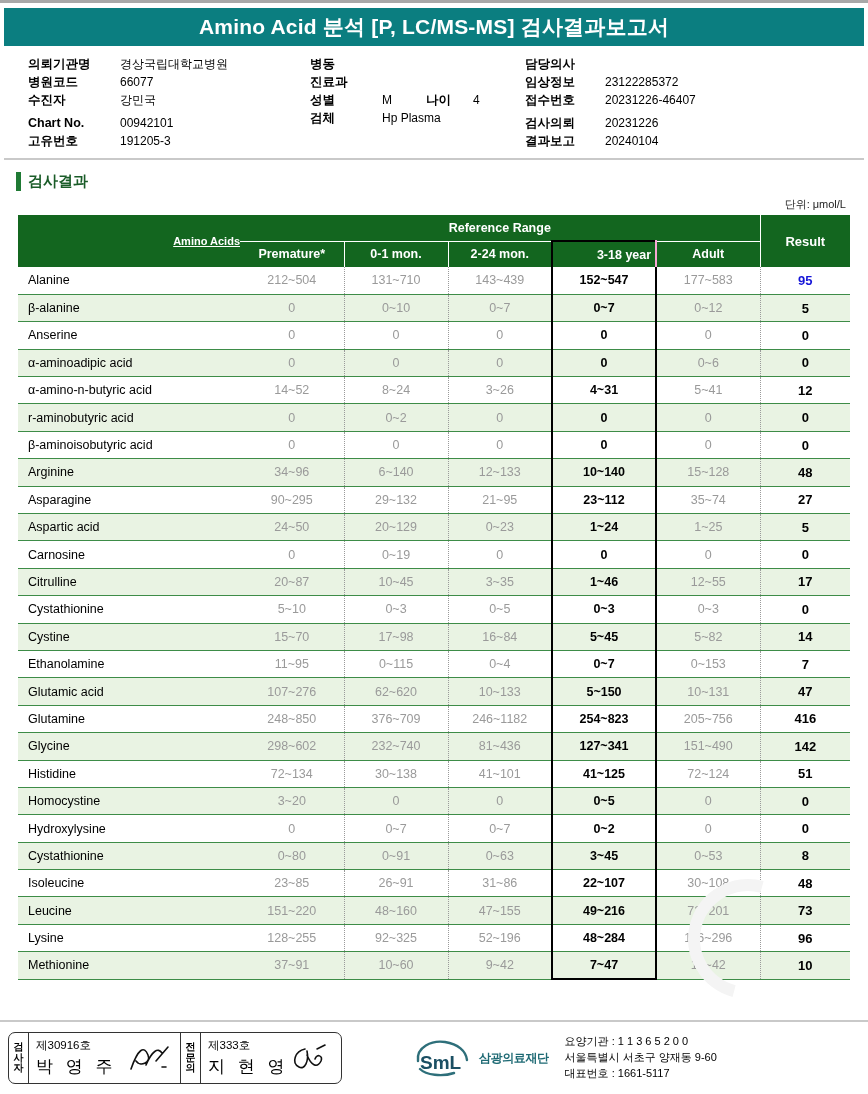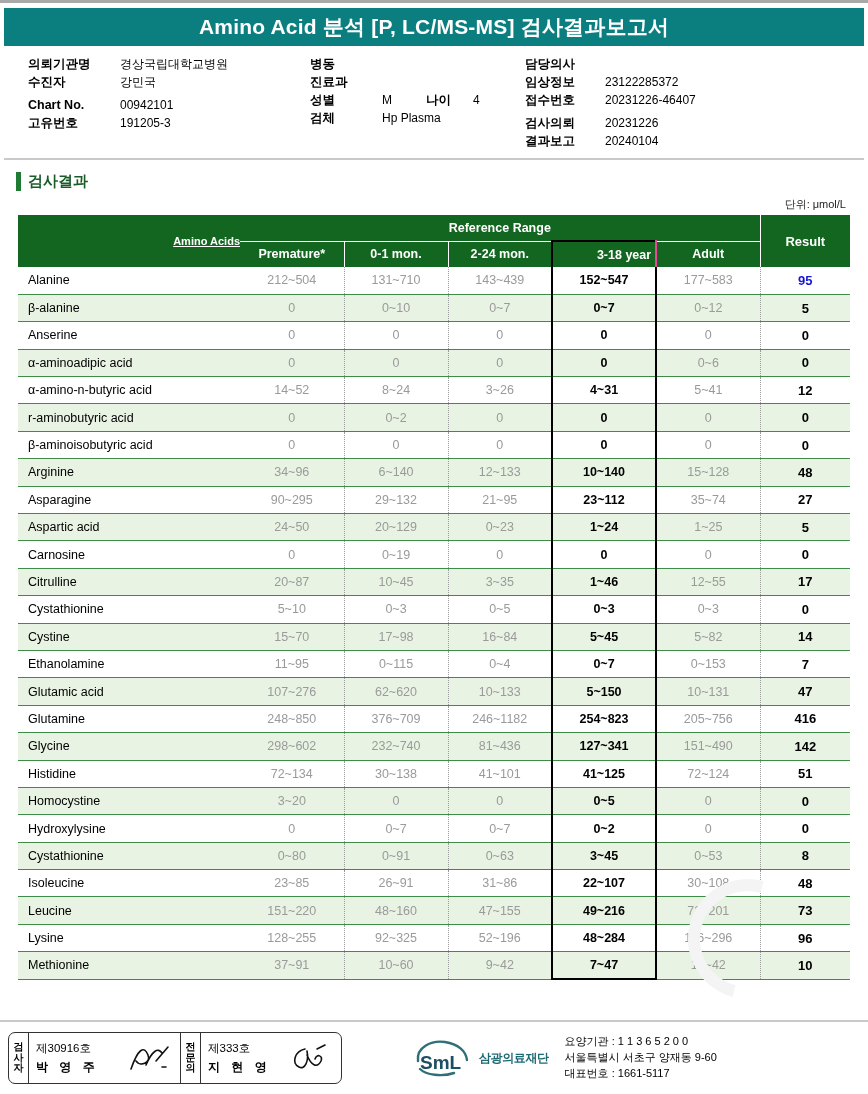--- a/index.html
+++ b/index.html
@@ -139,21 +139,21 @@
     font-size: 13px;
     border-left: 1px solid #ffffff;
   }
   th.h-sub {
     height: 26px;
     border-left: 1px solid #ffffff;
   }
   th.h-sub.first { border-left: none; }
   th.h-sub.hl {
     border-left: 2px solid #000000;
-    border-right: 2px solid #ec4899;
+    border-right: 2px solid #f9a8d4;
     border-top: 2px solid #000000;
     padding-left: 40px;
   }
 
   tbody td {
     height: 27.4px;
     font-size: 12.5px;
     text-align: center;
     border-bottom: 1px solid #3d8c47;
     color: #9a9a9a;
@@ -215,21 +215,21 @@
     width: 152px;
     display: flex;
     flex-direction: column;
     justify-content: center;
     padding-left: 7px;
     position: relative;
     border-right: 1px solid #333;
   }
   .sign-body.last { border-right: none; width: 140px; }
   .sign-no { font-size: 11.5px; color: #000; line-height: 1.5; }
-  .sign-name { font-size: 12px; color: #000; letter-spacing: 4px; line-height: 1.5; font-weight: bold; }
+  .sign-name { font-size: 17px; color: #000; letter-spacing: 4px; line-height: 1.5; }
   .sign-mark {
     position: absolute;
     right: 10px; top: 8px;
     width: 44px; height: 34px;
   }
 
   .footer-right {
     margin-left: 70px;
     display: flex;
     align-items: center;
@@ -271,20 +271,24 @@
 
   <div class="title-bar">
     <span class="title-text">Amino Acid 분석 [P, LC/MS-MS] 검사결과보고서</span>
   </div>
 
   <div class="info-wrap">
     <div class="info-col c1">
       <div class="info-row">
         <span class="info-label">의뢰기관명</span>
         <span class="info-value">경상국립대학교병원</span>
+      </div>
+      <div class="info-row">
+        <span class="info-label">병원코드</span>
+        <span class="info-value">66077</span>
       </div>
       <div class="info-row">
         <span class="info-label">수진자</span>
         <span class="info-value">강민국</span>
       </div>
       <div class="info-row gap">
         <span class="info-label">Chart No.</span>
         <span class="info-value">00942101</span>
       </div>
       <div class="info-row">

